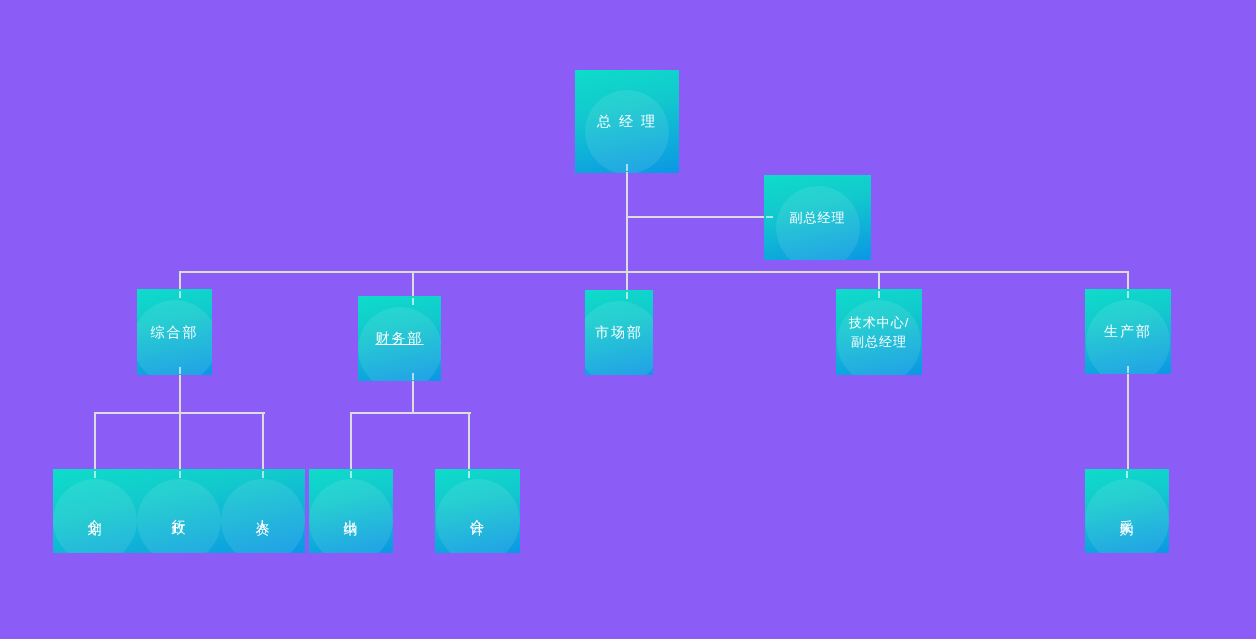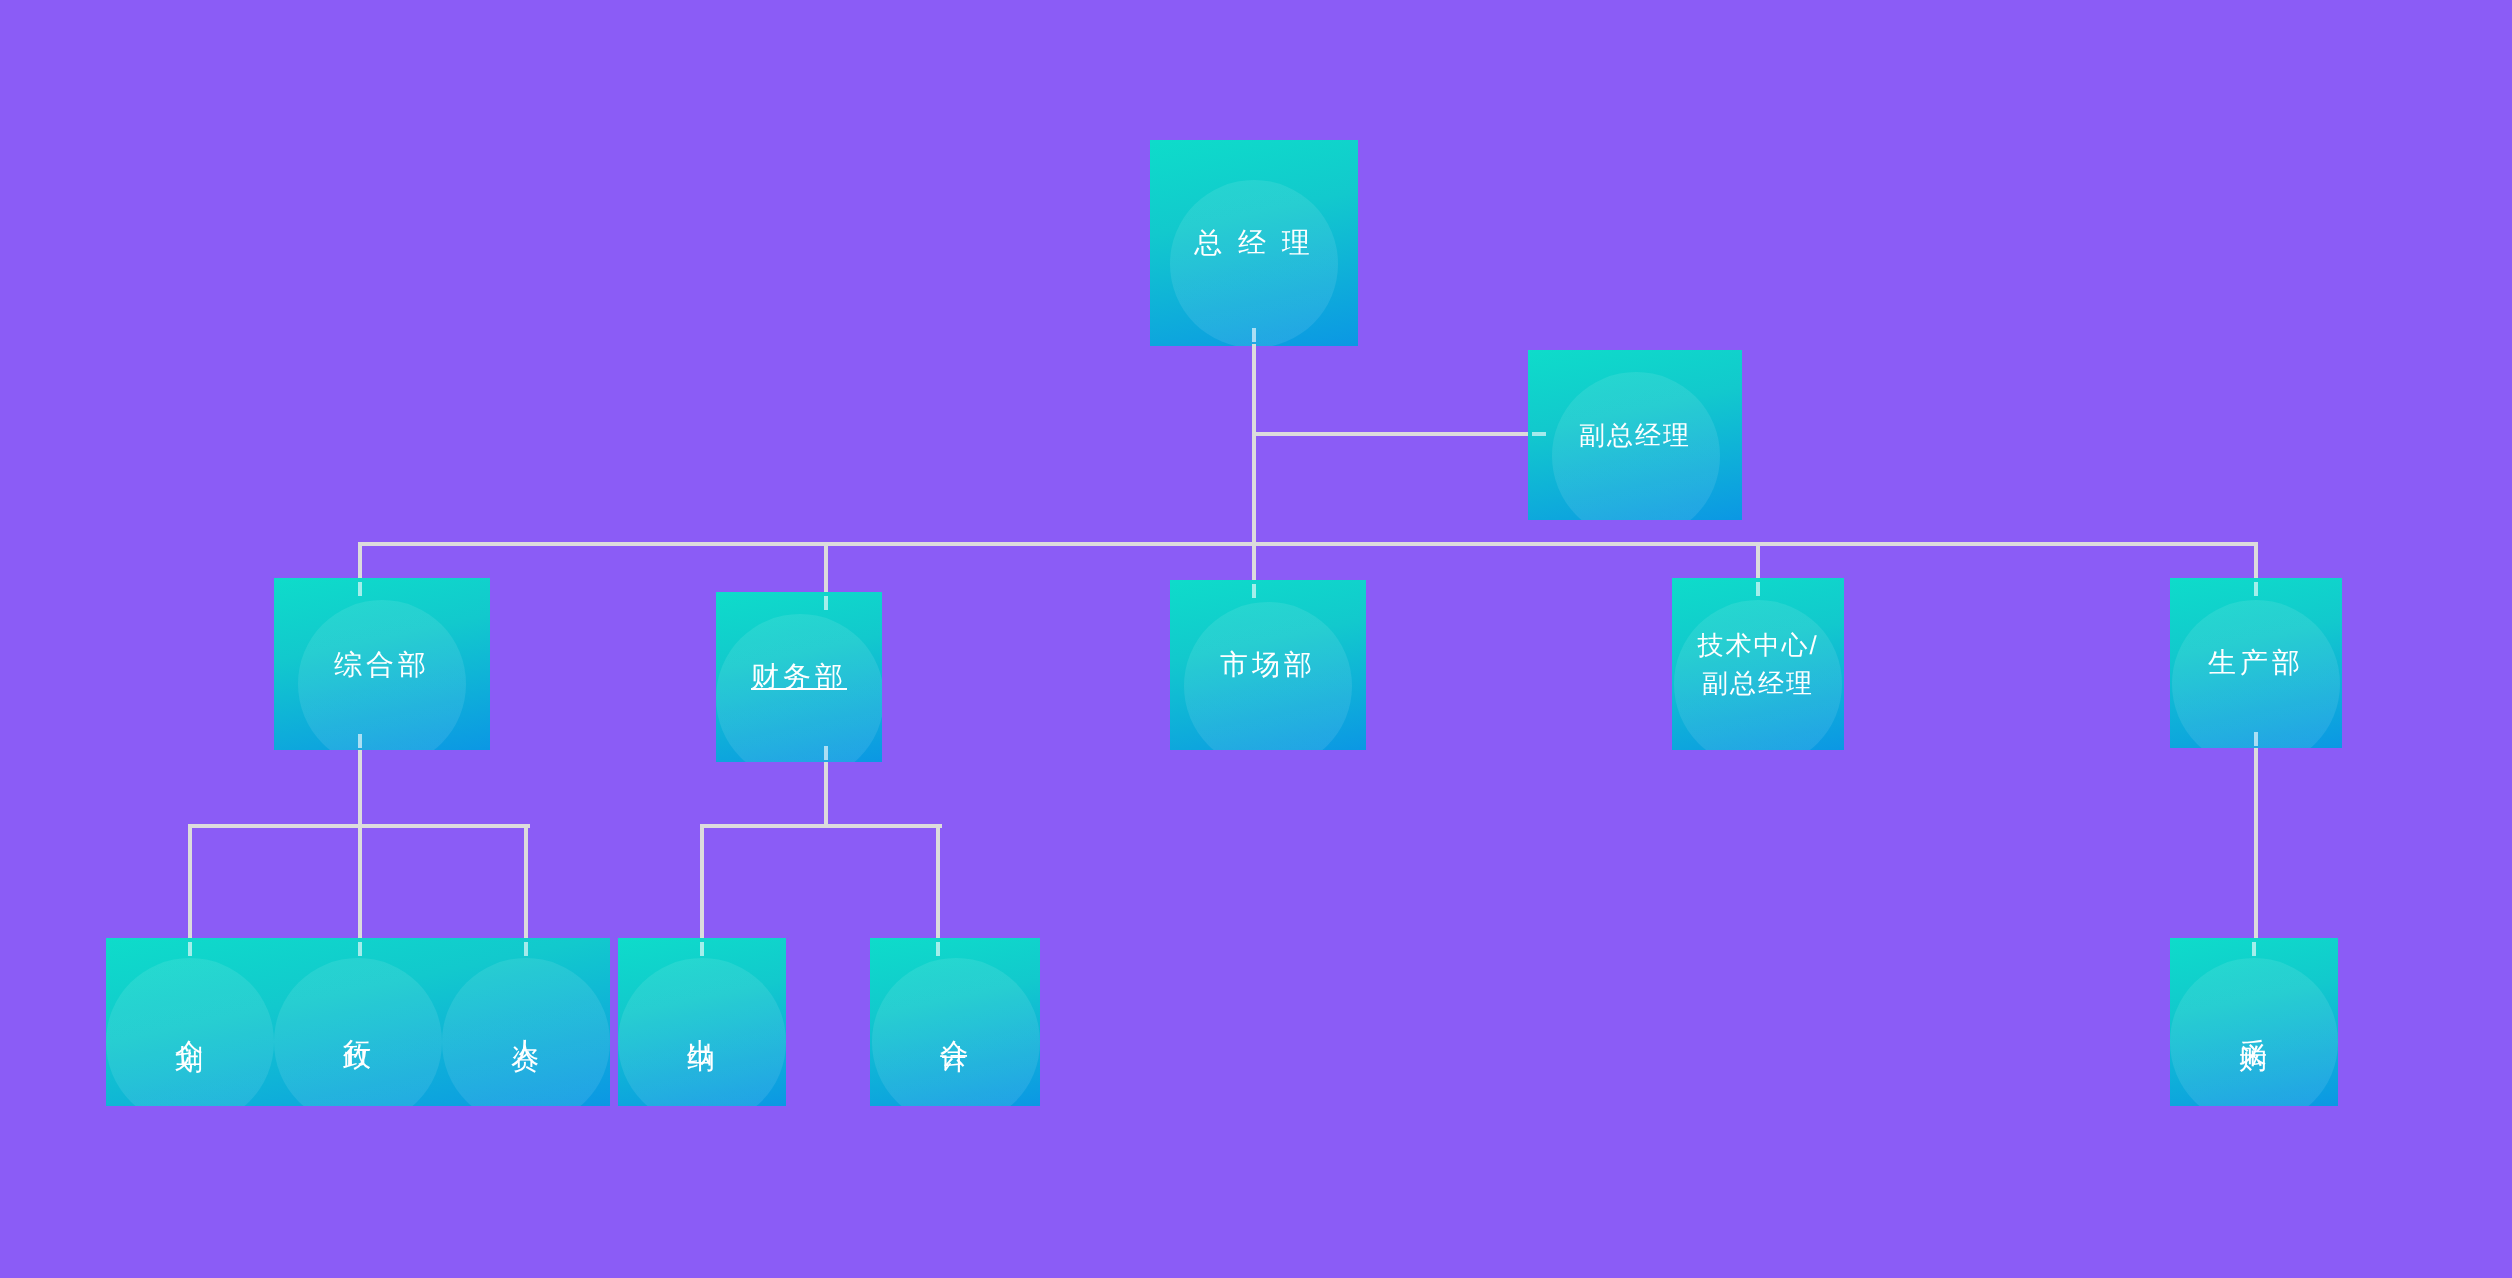--- a/index.html
+++ b/index.html
@@ -28,23 +28,23 @@
   }
   .small-label{font-size:13px;letter-spacing:1px;}
   .vlabel{
     writing-mode:vertical-rl;text-orientation:upright;
     font-size:14px;letter-spacing:3px;position:relative;z-index:2;
   }
 
   
   .n-gm       {left:575px;top:70px; width:104px;height:103px;}
   .n-dgm      {left:764px;top:175px;width:107px; height:85px;text-align:center;}
-  .n-zonghe   {left:137px;top:289px;width:108px; height:86px;}
+  .n-zonghe   {left:137px;top:289px;width:75px; height:86px;}
   .n-caiwu    {left:358px;top:296px;width:83px; height:85px;text-decoration:underline;}
-  .n-shichang {left:585px;top:290px;width:98px; height:85px;}
+  .n-shichang {left:585px;top:290px;width:68px; height:85px;}
   .n-jishu    {left:836px;top:289px;width:86px; height:86px;}
   .n-shengchan{left:1085px;top:289px;width:86px;height:85px;}
   .n-chuna    {left:309px;top:469px;width:84px; height:84px;}
   .n-kuaiji   {left:435px;top:469px;width:85px; height:84px;}
   .n-caigou   {left:1085px;top:469px;width:84px;height:84px;}
 
   
   .group-wide{left:53px;top:469px;width:252px;height:84px;padding:0;display:flex;}
   .group-wide::before{display:none;}
   .cell{

